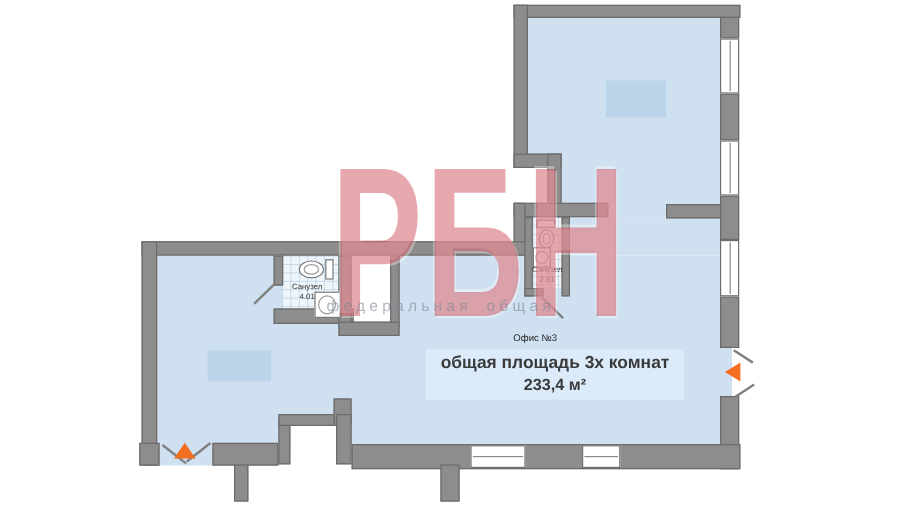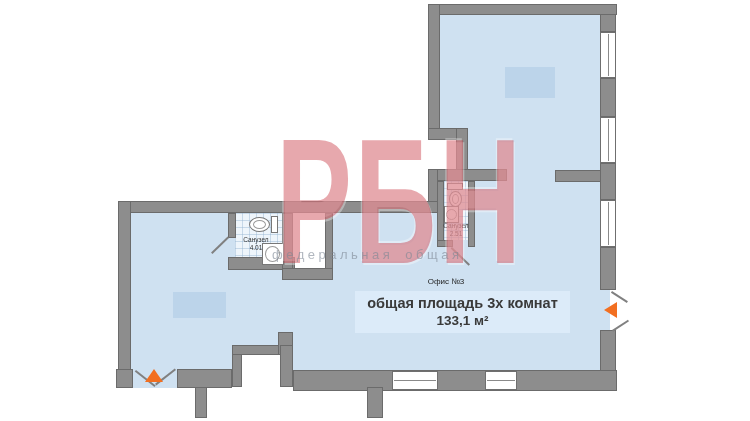--- a/index.html
+++ b/index.html
@@ -139,19 +139,19 @@
     <span style="position:static;">4.01</span>
   </div>
   <div class="bathlabel" style="left:438px;top:222px;width:36px;">
     <span style="position:static;">Санузел</span><br>
     <span style="position:static;">2.51</span>
   </div>
 
   <div id="office-label">Офис №3</div>
   <div id="info-box">
     <div id="area-title">общая площадь 3х комнат</div>
-    <div id="area-value">133,1 м²</div>
+    <div id="area-value">233,4 м²</div>
   </div>
 
   <div id="wm-brand">РБН</div>
   <div id="wm-sub">федеральная общая</div>
 
 </div>
 
 </body></html>

